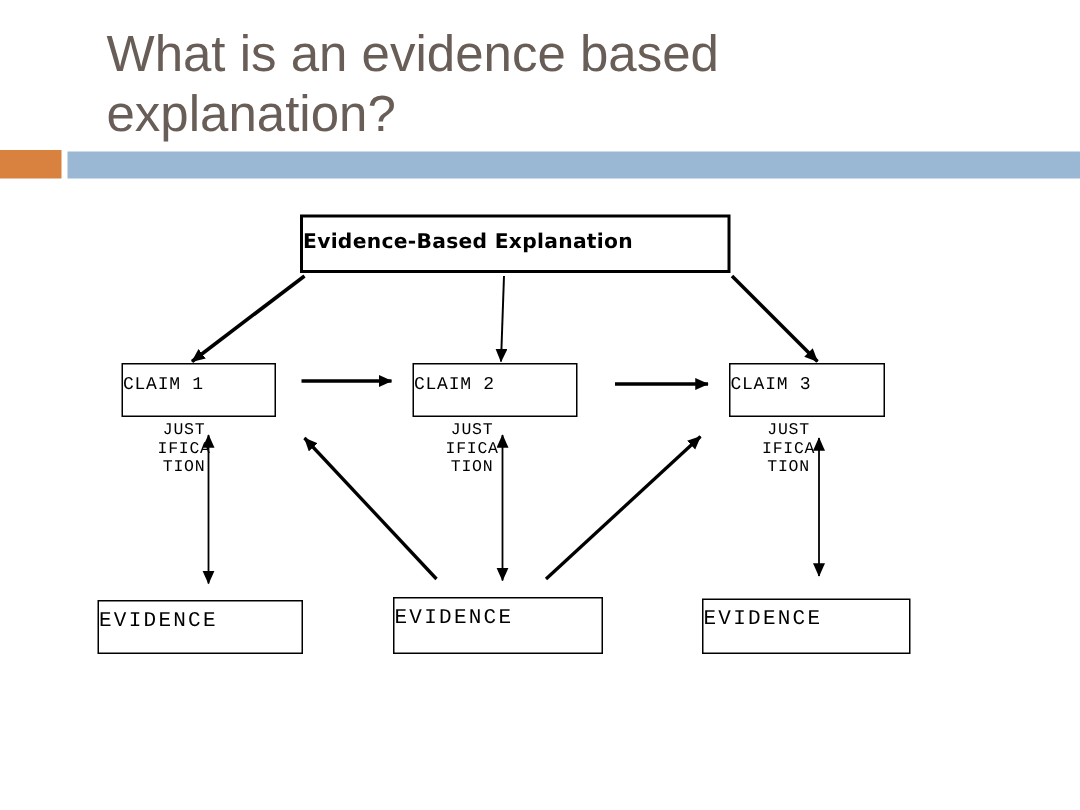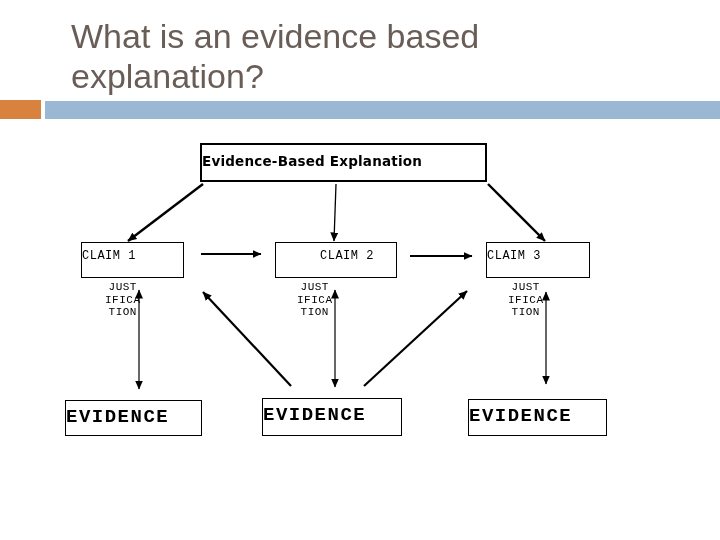--- a/index.html
+++ b/index.html
@@ -62,43 +62,42 @@
     padding-top: 8px;
     letter-spacing: 0.2px;
   }
   .claim-box {
     top: 242px; height: 36px;
     font-size: 12px;
     padding-top: 6px;
     letter-spacing: 0.5px;
   }
   .claim-1 { left: 81px;  width: 103px; }
-  .claim-2 { left: 275px; width: 122px; padding-left: 44px; }
+  .claim-2 { left: 275px; width: 110px; }
   .claim-3 { left: 486px; width: 104px; }
 
   .justification {
     position: absolute;
     top: 281px;
     font-family: "Liberation Mono", monospace;
     font-size: 11px;
     line-height: 12.5px;
     letter-spacing: 0.5px;
     color: #000;
     white-space: pre-line;
     text-align: center;
   }
   .just-1 { left: 105px; }
   .just-2 { left: 297px; }
   .just-3 { left: 508px; }
 
   .evidence-box {
-    font-size: 19px;
+    font-size: 14px;
     letter-spacing: 1.5px;
     padding-top: 5px;
-    font-weight: bold;
   }
   .evidence-1 { left: 65px;  top: 400px; width: 137px; height: 36px; }
   .evidence-2 { left: 262px; top: 398px; width: 140px; height: 38px; }
   .evidence-3 { left: 468px; top: 399px; width: 139px; height: 37px; }
 
   .connector-svg {
     position: absolute;
     left: 0; top: 0;
     width: 720px; height: 540px;
     pointer-events: none;

